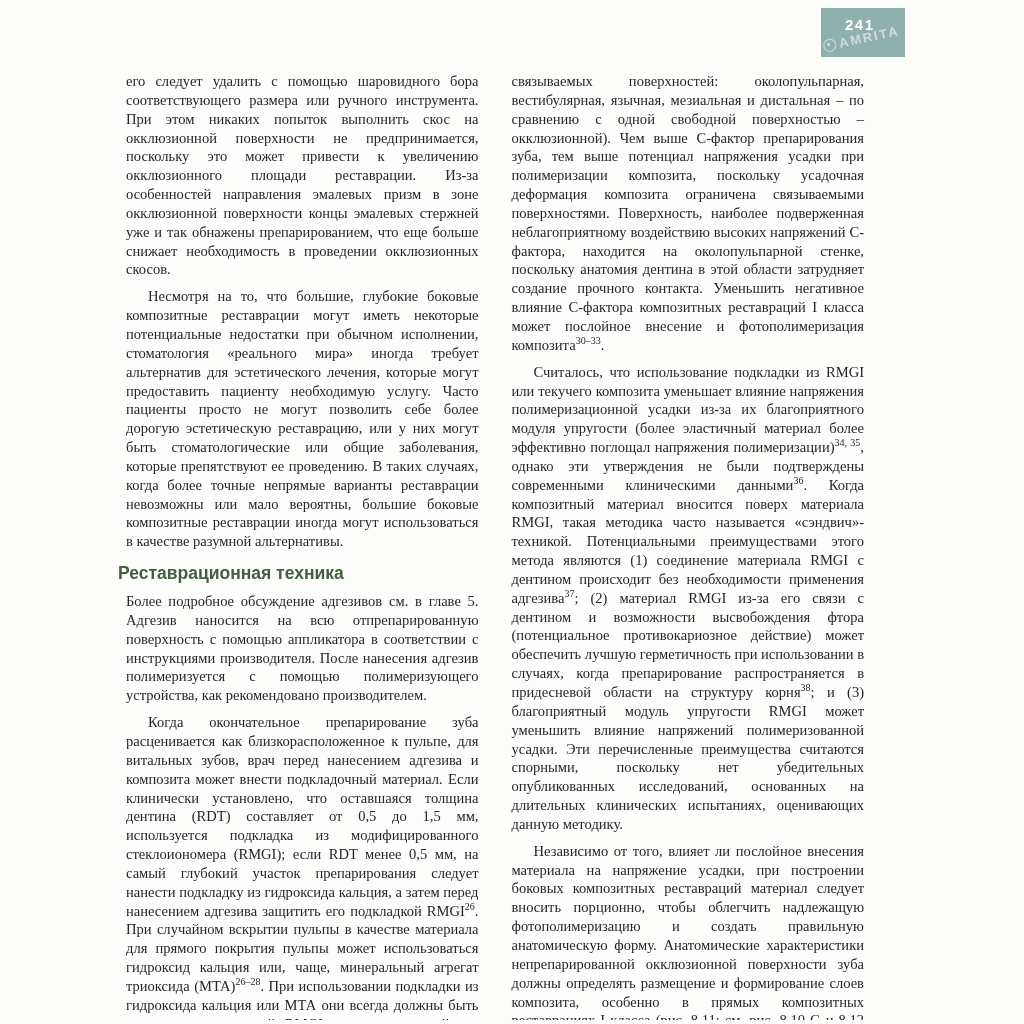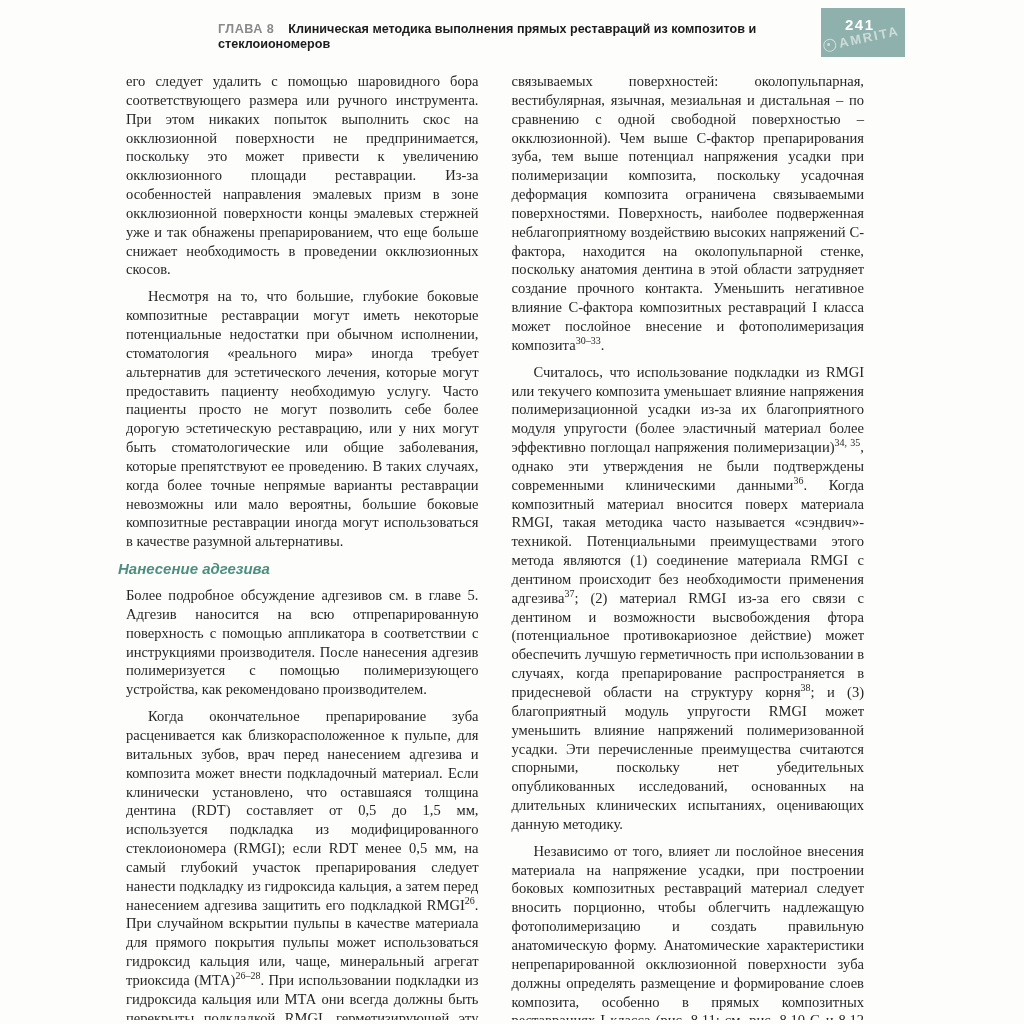--- a/index.html
+++ b/index.html
@@ -69,38 +69,35 @@
     font-family:"Liberation Sans","DejaVu Sans",sans-serif;
     font-size:15px;font-weight:bold;font-style:italic;color:#4d8f7e;line-height:19px;
   }
 </style>
 </head>
 <body>
 
 <div class="page">
 
   <div class="running-head">
-    <div class="head-line">
-      <span class="chapter-label">ГЛАВА 8</span><span>Клиническая методика выполнения прямых реставраций из композитов и стеклоиономеров</span>
-    </div>
     <div class="page-badge">
       <div class="badge-bg" style="background: rgb(143, 177, 173);"></div>
       <span class="page-num">241</span>
       <span class="watermark">
         <span class="wm-circle"></span>
         <span>AMRITA</span>
       </span>
     </div>
   </div>
 
   <div class="columns">
     <section class="col" id="col-left">
         <p class="body-p">его следует удалить с помощью шаровидного бора соответствующего размера или ручного инструмента. При этом никаких попыток выполнить скос на окклюзионной поверхности не предпринимается, поскольку это может привести к увеличению окклюзионного площади реставрации. Из-за особенностей направления эмалевых призм в зоне окклюзионной поверхности концы эмалевых стержней уже и так обнажены препарированием, что еще больше снижает необходимость в проведении окклюзионных скосов.</p>
         <p class="body-p indent">Несмотря на то, что большие, глубокие боковые композитные реставрации могут иметь некоторые потенциальные недостатки при обычном исполнении, стоматология «реального мира» иногда требует альтернатив для эстетического лечения, которые могут предоставить пациенту необходимую услугу. Часто пациенты просто не могут позволить себе более дорогую эстетическую реставрацию, или у них могут быть стоматологические или общие заболевания, которые препятствуют ее проведению. В таких случаях, когда более точные непрямые варианты реставрации невозможны или мало вероятны, большие боковые композитные реставрации иногда могут использоваться в качестве разумной альтернативы.</p>
-        <h3 class="sub-h">Нанесение адгезива</h3>
+        <h2 class="sec-h">Реставрационная техника</h2>
         <p class="body-p">Более подробное обсуждение адгезивов см. в главе 5. Адгезив наносится на всю отпрепарированную поверхность с помощью аппликатора в соответствии с инструкциями производителя. После нанесения адгезив полимеризуется с помощью полимеризующего устройства, как рекомендовано производителем.</p>
         <p class="body-p indent">Когда окончательное препарирование зуба расценивается как близкорасположенное к пульпе, для витальных зубов, врач перед нанесением адгезива и композита может внести подкладочный материал. Если клинически установлено, что оставшаяся толщина дентина (RDT) составляет от 0,5 до 1,5 мм, используется подкладка из модифицированного стеклоиономера (RMGI); если RDT менее 0,5 мм, на самый глубокий участок препарирования следует нанести подкладку из гидроксида кальция, а затем перед нанесением адгезива защитить его подкладкой RMGI<sup>26</sup>. При случайном вскрытии пульпы в качестве материала для прямого покрытия пульпы может использоваться гидроксид кальция или, чаще, минеральный агрегат триоксида (МТА)<sup>26–28</sup>. При использовании подкладки из гидроксида кальция или МТА они всегда должны быть перекрыты подкладкой RMGI, герметизирующей эту область и предотвращающей растворение подкладки протравкой (нанесенной позже)<sup>26, 29</sup>.</p>
       </section>
     <section class="col" id="col-right">
         <p class="body-p">связываемых поверхностей: околопульпарная, вестибулярная, язычная, мезиальная и дистальная – по сравнению с одной свободной поверхностью – окклюзионной). Чем выше С-фактор препарирования зуба, тем выше потенциал напряжения усадки при полимеризации композита, поскольку усадочная деформация композита ограничена связываемыми поверхностями. Поверхность, наиболее подверженная неблагоприятному воздействию высоких напряжений С-фактора, находится на околопульпарной стенке, поскольку анатомия дентина в этой области затрудняет создание прочного контакта. Уменьшить негативное влияние С-фактора композитных реставраций I класса может послойное внесение и фотополимеризация композита<sup>30–33</sup>.</p>
         <p class="body-p indent">Считалось, что использование подкладки из RMGI или текучего композита уменьшает влияние напряжения полимеризационной усадки из-за их благоприятного модуля упругости (более эластичный материал более эффективно поглощал напряжения полимеризации)<sup>34, 35</sup>, однако эти утверждения не были подтверждены современными клиническими данными<sup>36</sup>. Когда композитный материал вносится поверх материала RMGI, такая методика часто называется «сэндвич»-техникой. Потенциальными преимуществами этого метода являются (1) соединение материала RMGI с дентином происходит без необходимости применения адгезива<sup>37</sup>; (2) материал RMGI из-за его связи с дентином и возможности высвобождения фтора (потенциальное противокариозное действие) может обеспечить лучшую герметичность при использовании в случаях, когда препарирование распространяется в придесневой области на структуру корня<sup>38</sup>; и (3) благоприятный модуль упругости RMGI может уменьшить влияние напряжений полимеризованной усадки. Эти перечисленные преимущества считаются спорными, поскольку нет убедительных опубликованных исследований, основанных на длительных клинических испытаниях, оценивающих данную методику.</p>
         <p class="body-p indent">Независимо от того, влияет ли послойное внесения материала на напряжение усадки, при построении боковых композитных реставраций материал следует вносить порционно, чтобы облегчить надлежащую фотополимеризацию и создать правильную анатомическую форму. Анатомические характеристики непрепарированной окклюзионной поверхности зуба должны определять размещение и формирование слоев композита, особенно в прямых композитных реставрациях I класса (рис. 8.11; см. рис. 8.10 G и 8.12 I). При необходимости сначала слоями толщиной не более 2 мм восстанавливают самые глубокие участки препарированной полости зуба (см. рис. 8.10 B). «Эмалевый слой» реставрации, т. е. окклюзионный слой(и), должен быть нанесен методом анатомической реставрации. Врач вносит и моделирует композит до его отверждения таким образом, чтобы композит восстановил окклюзионную анатомию зуба. Как правило, стоматолог за один раз вносит и отсвечивает по одному слою на бугорок и продолжает вносить последующие слои до тех пор, пока полость не будет заполнена, а окклюзионная анатомия не будет полностью восстановлена (см. рис. 8.10 C–F). Неотсвеченный композитный материал может быть отмоделирован по скатам неотпрепарированных бугорков, которые используются в качестве визуальных ориентиров, что приводит к естественному анатомическому контуру. Моделирование окклюзионных элементов реставрации, соответствующих анатомическим характеристикам зуба, учитывает строение и окклюзию зуба и сводит к минимуму необходимость контурирования и отделки после полимеризации композита. Кроме того, этот метод предотвращает потенциальное повреждение эмали, прилегающей к краям реставрации, поскольку сводит к минимуму необходимость</p>
       </section>
   </div>
 

